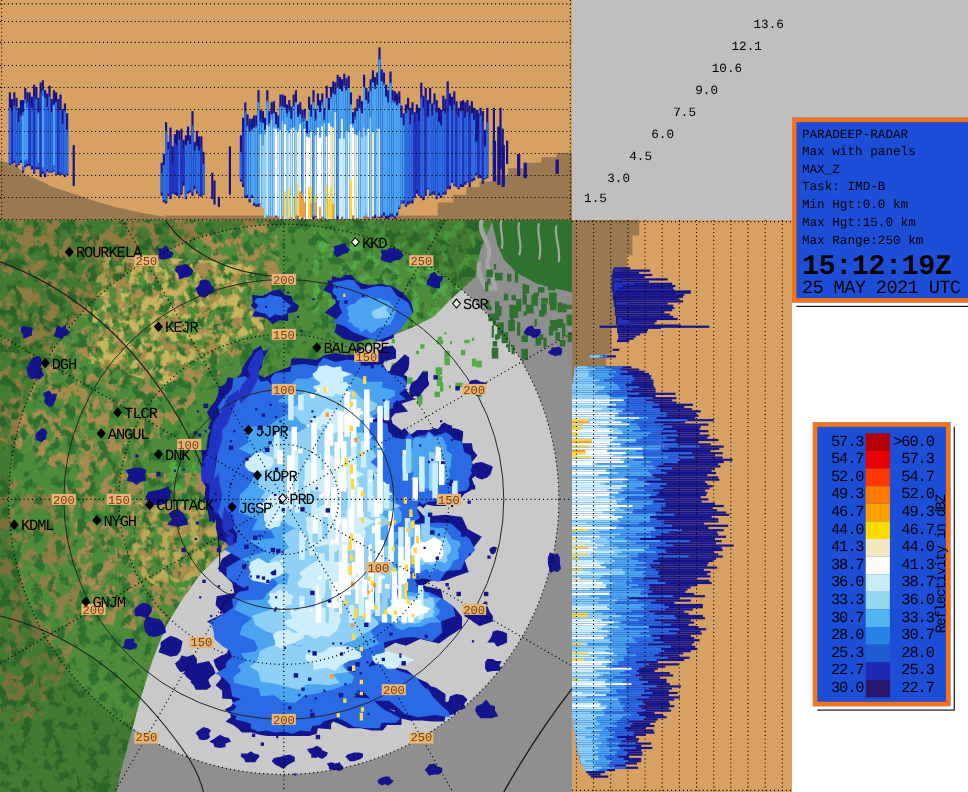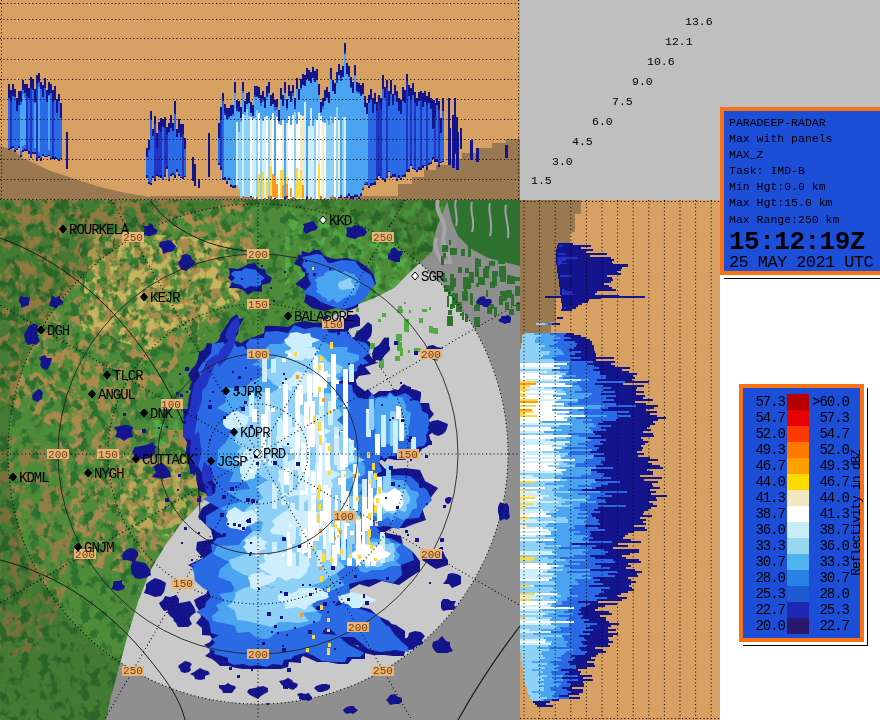--- a/index.html
+++ b/index.html
@@ -2388,19 +2388,19 @@
 <div style="position:absolute;left:64px;top:166px;width:42px;text-align:right;letter-spacing:-1px">33.3</div>
 <div style="position:absolute;left:2px;top:182px;width:40px;text-align:right;letter-spacing:-1px">28.0</div>
 <div style="position:absolute;left:44px;top:182px;width:22px;height:16px;background:#2882e6"></div>
 <div style="position:absolute;left:64px;top:182px;width:42px;text-align:right;letter-spacing:-1px">30.7</div>
 <div style="position:absolute;left:2px;top:198px;width:40px;text-align:right;letter-spacing:-1px">25.3</div>
 <div style="position:absolute;left:44px;top:198px;width:22px;height:16px;background:#1e5ad2"></div>
 <div style="position:absolute;left:64px;top:198px;width:42px;text-align:right;letter-spacing:-1px">28.0</div>
 <div style="position:absolute;left:2px;top:214px;width:40px;text-align:right;letter-spacing:-1px">22.7</div>
 <div style="position:absolute;left:44px;top:214px;width:22px;height:16px;background:#1e28b4"></div>
 <div style="position:absolute;left:64px;top:214px;width:42px;text-align:right;letter-spacing:-1px">25.3</div>
-<div style="position:absolute;left:2px;top:230px;width:40px;text-align:right;letter-spacing:-1px">20.0</div>
+<div style="position:absolute;left:2px;top:230px;width:40px;text-align:right;letter-spacing:-1px">30.0</div>
 <div style="position:absolute;left:44px;top:230px;width:22px;height:16px;background:#28186e"></div>
 <div style="position:absolute;left:64px;top:230px;width:42px;text-align:right;letter-spacing:-1px">22.7</div>
 <div style="position:absolute;left:113px;top:125px;width:0;height:0">
         <div style="position:absolute;transform:translate(-50%,-50%) rotate(-90deg);white-space:nowrap;letter-spacing:-1.2px;font-size:13px">Reflectivity in dBZ</div>
       </div>
 </div>
 </div>
 </body></html>

